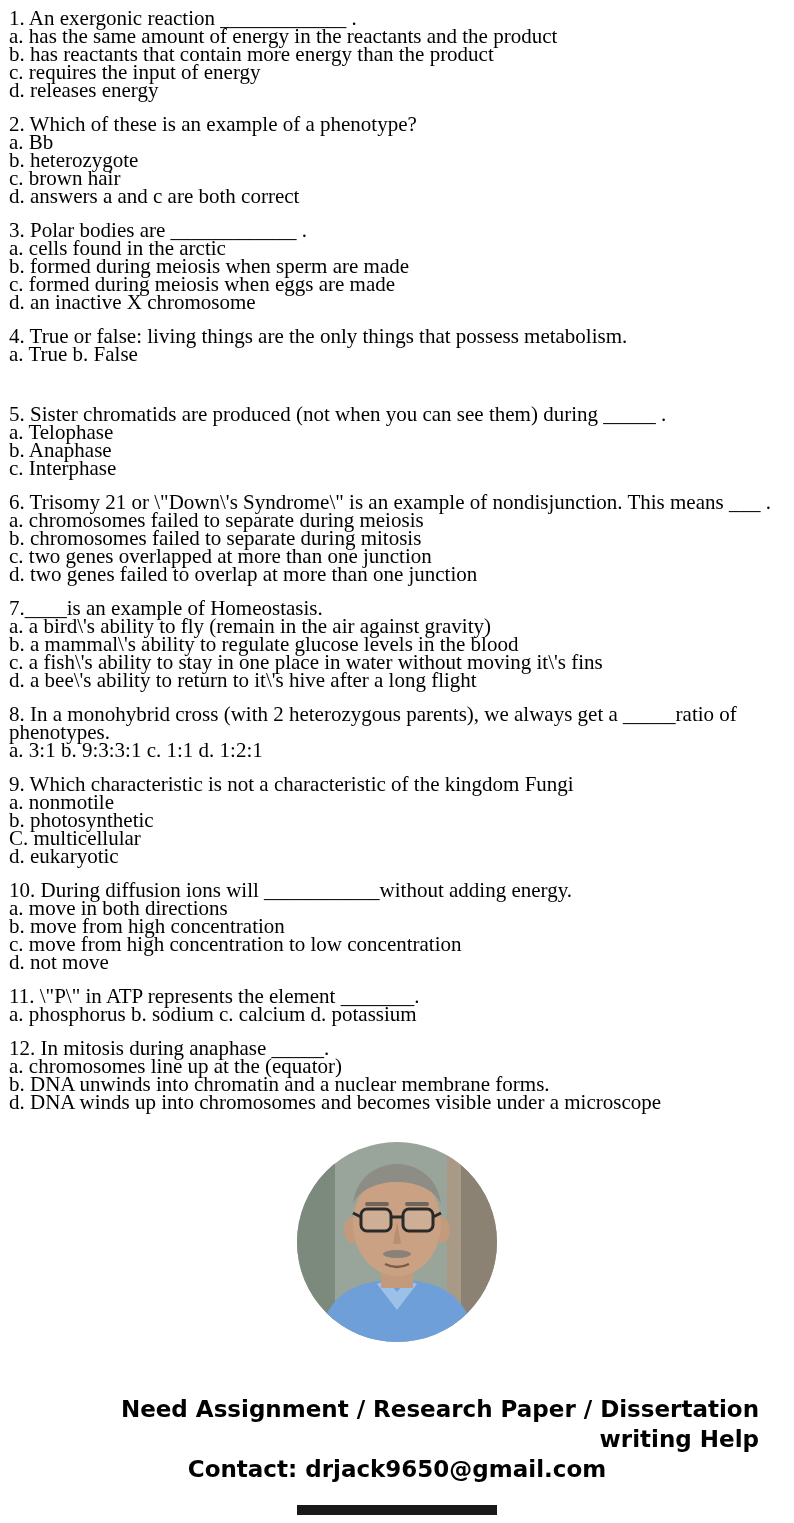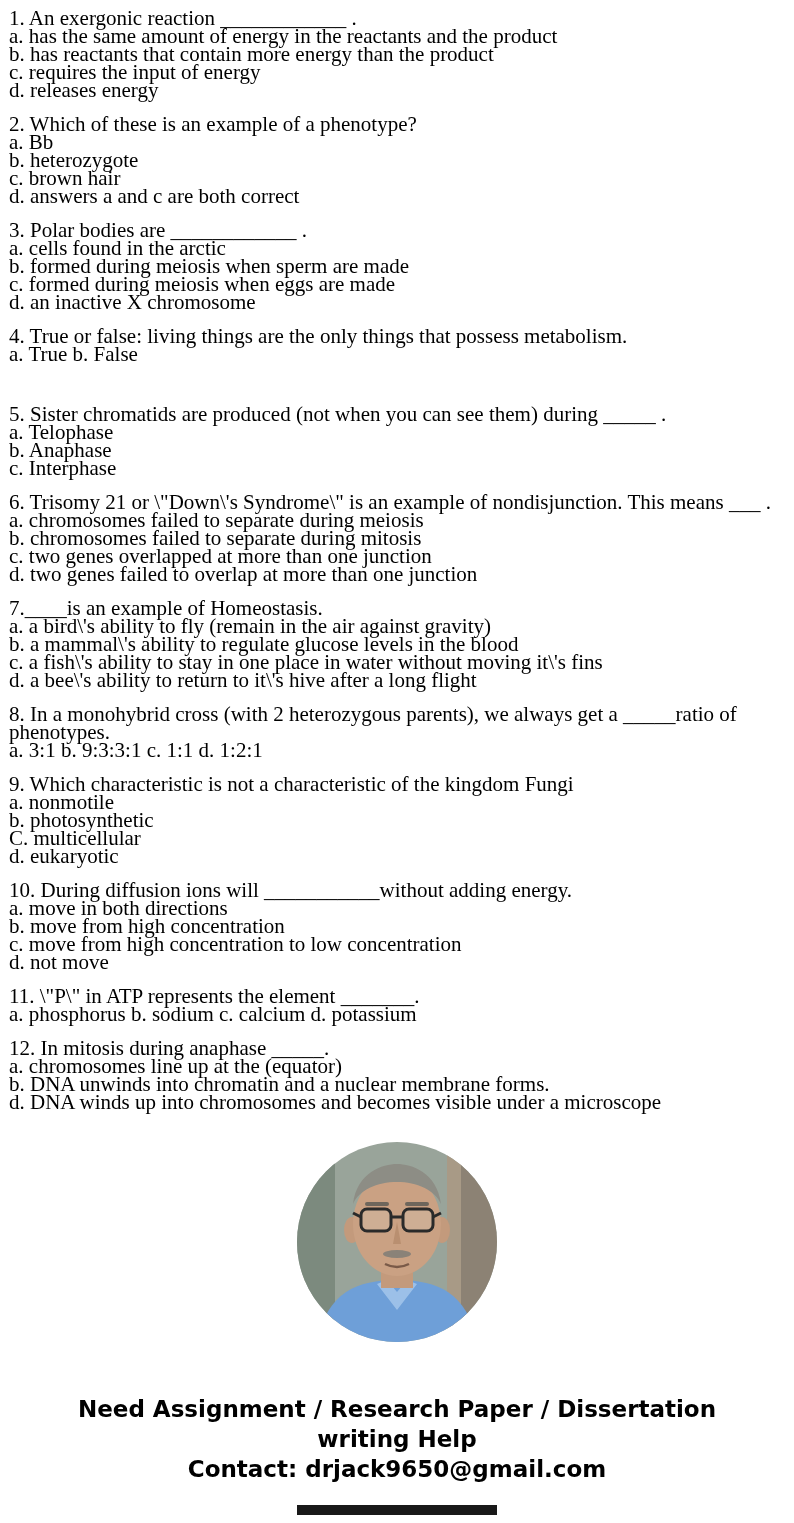--- a/index.html
+++ b/index.html
@@ -31,21 +31,21 @@
   }
   .footer {
     margin-top: 52px;
     text-align: center;
     font-family: "DejaVu Sans", sans-serif;
     font-weight: bold;
     font-size: 23px;
     line-height: 30px;
     color: #000000;
   }
-  .footer .heading { max-width: 724px; margin: 0 auto; }
+  .footer .heading { max-width: 724px; margin: 0 auto; text-align: right; }
   .footer .contact { margin: 0 auto; }
   .bottom-bar {
     width: 200px;
     height: 10px;
     background: #191919;
     margin: 21px auto 0 auto;
   }
 </style>
 </head>
 <body>

